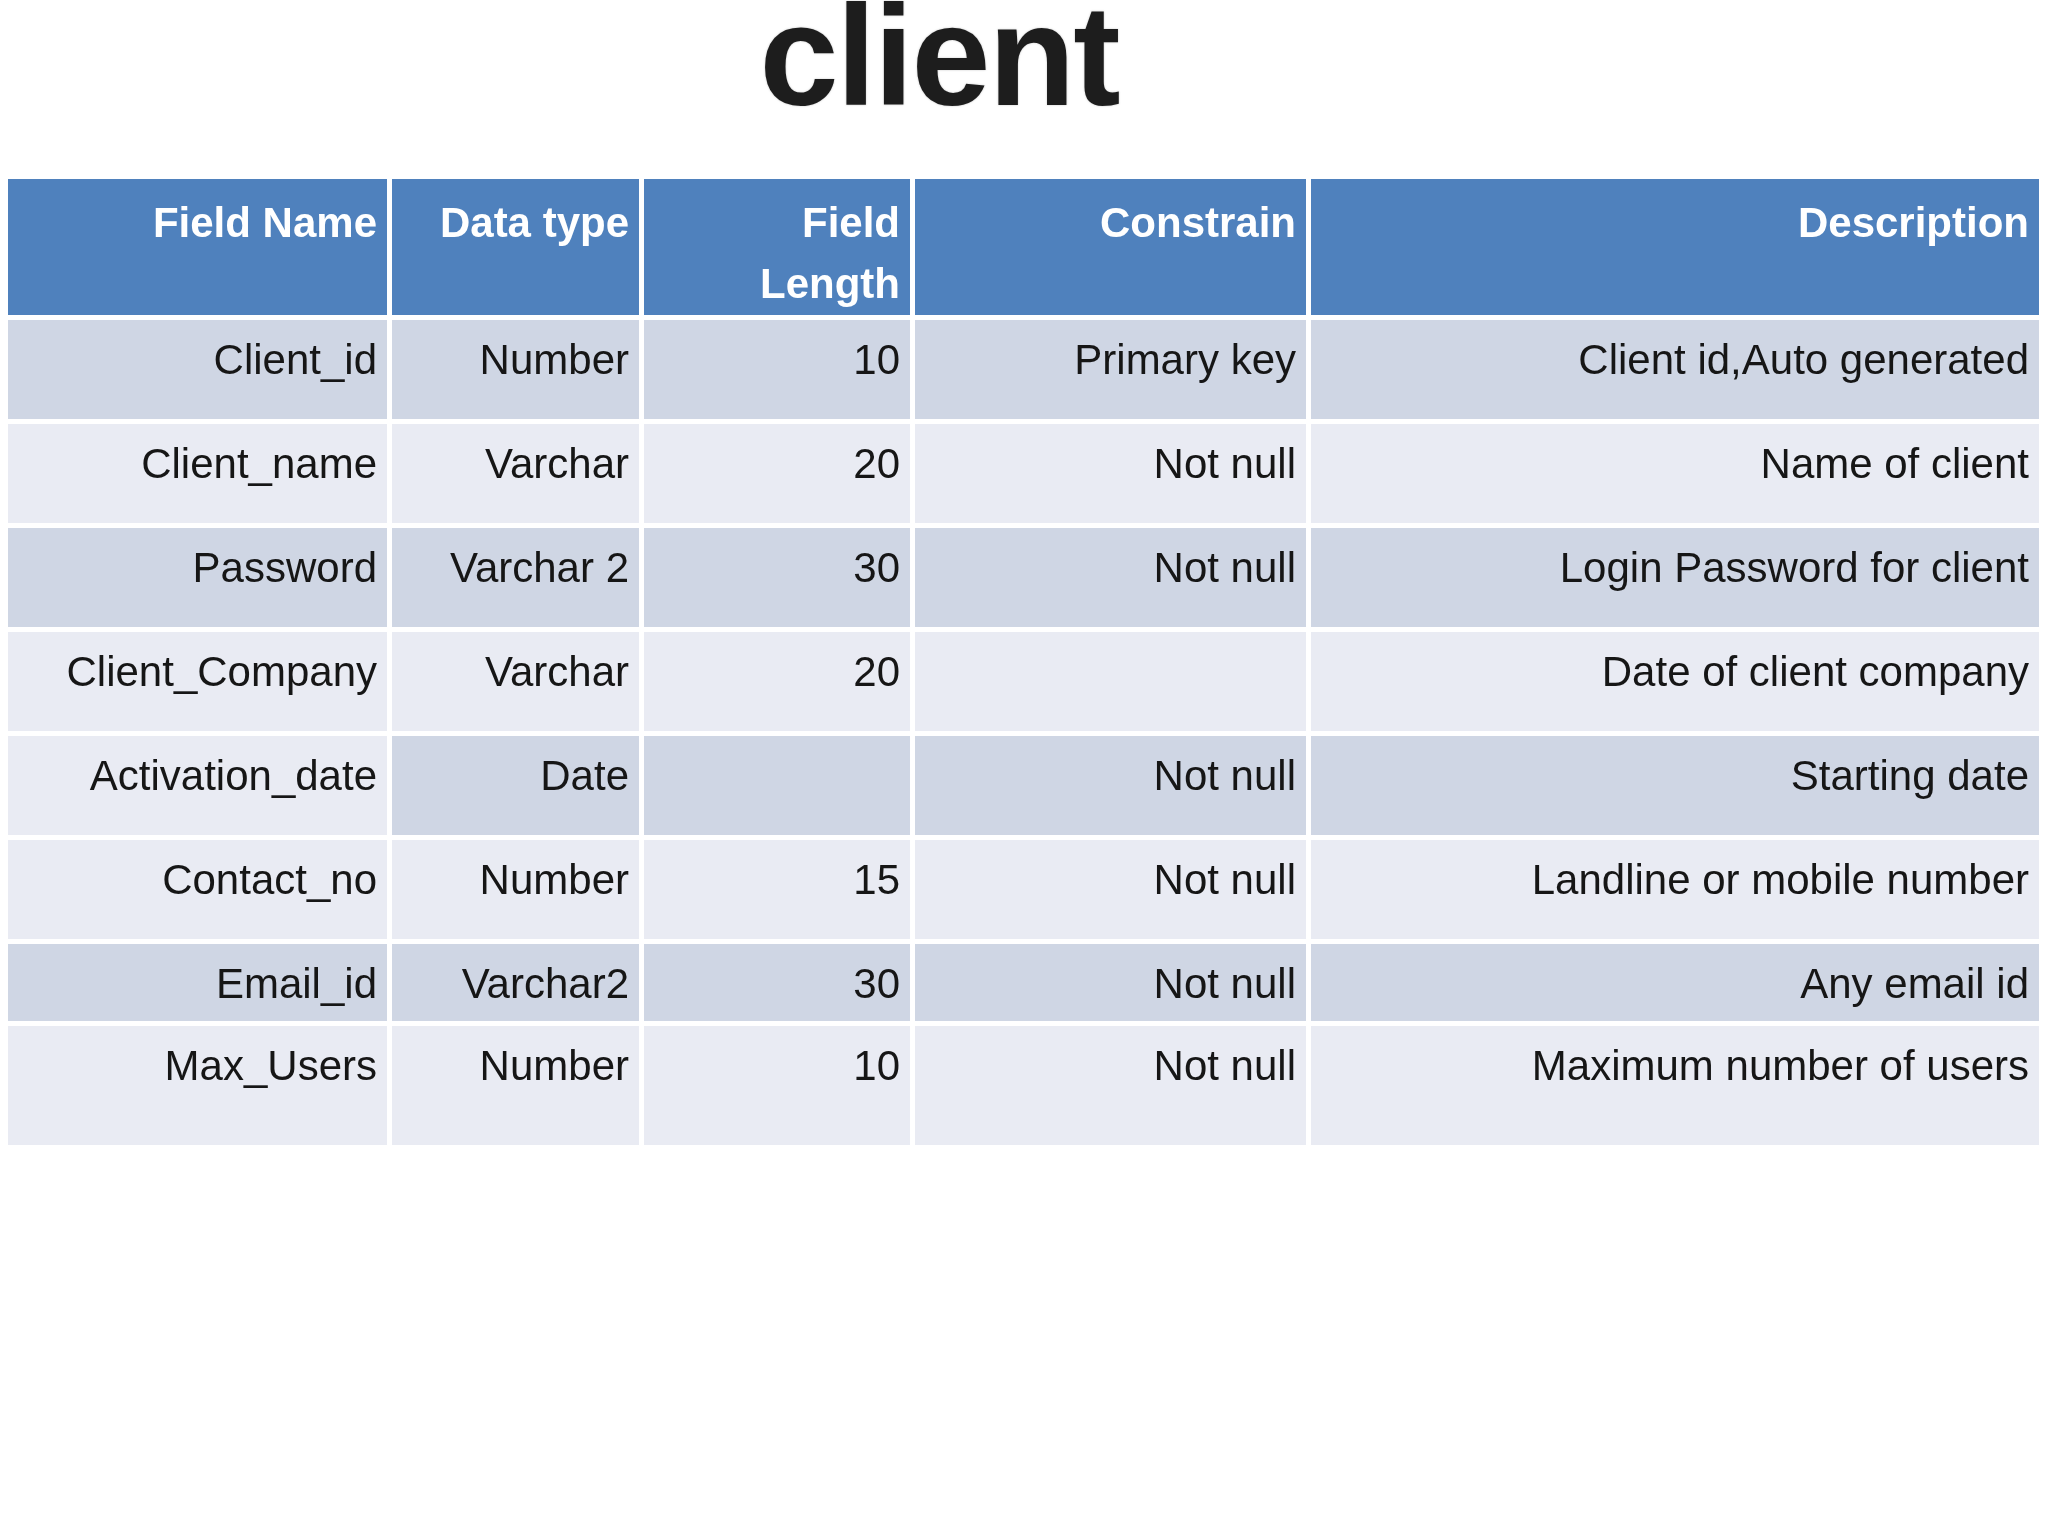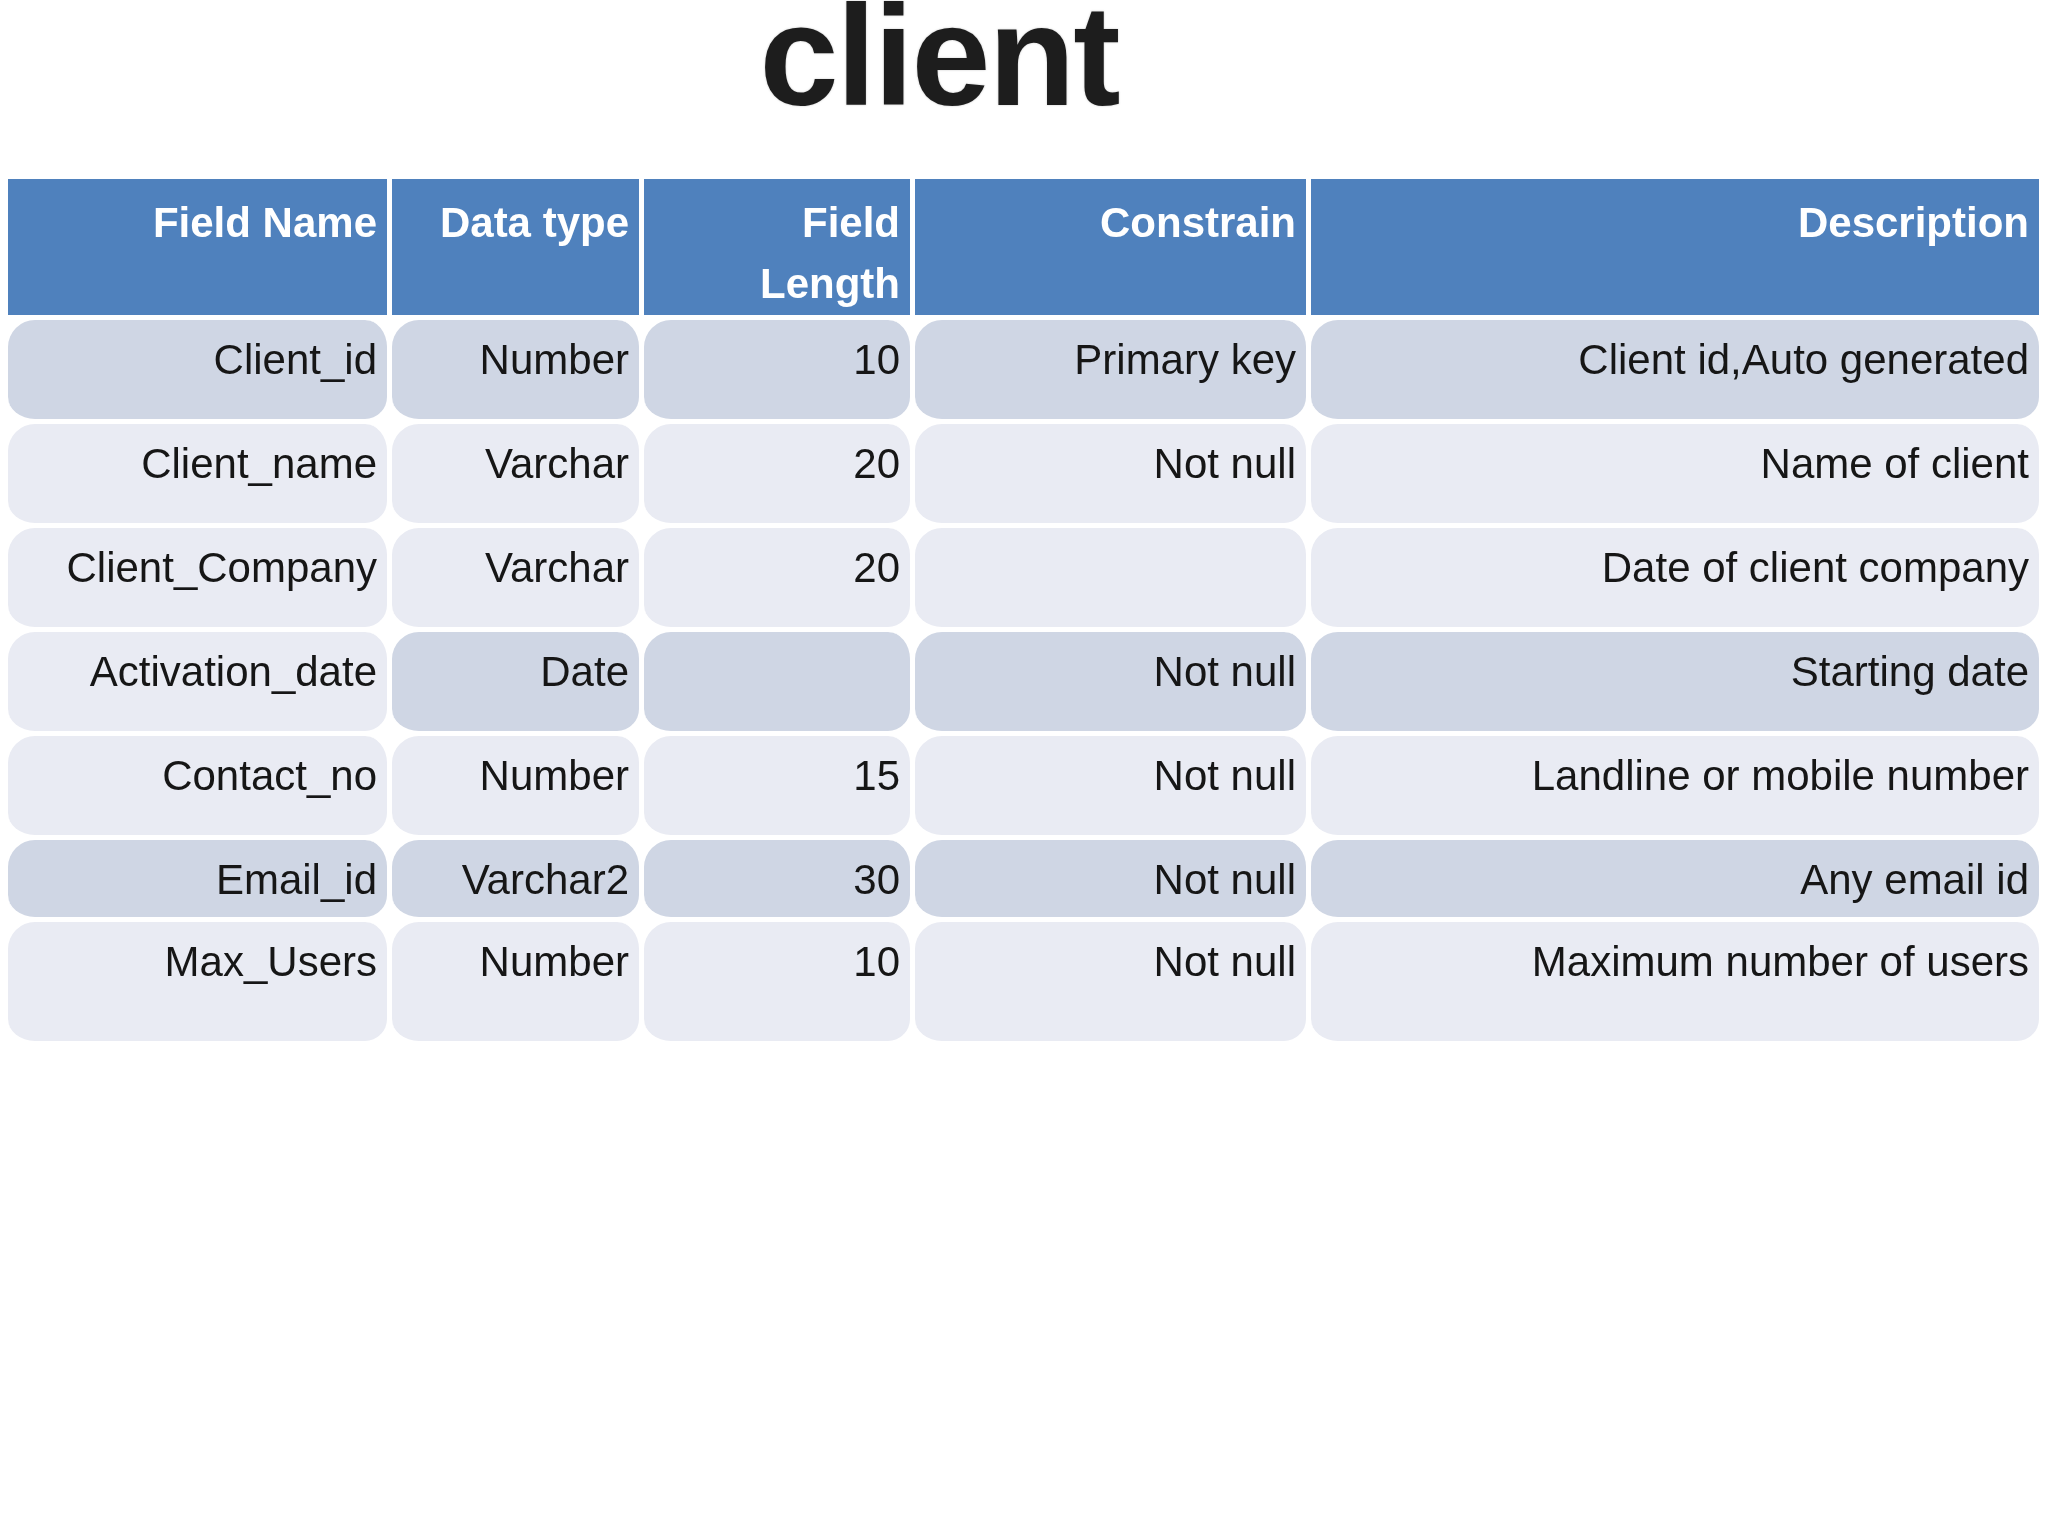--- a/index.html
+++ b/index.html
@@ -56,21 +56,20 @@
     font-weight: 700;
     line-height: 1.45;
     height: 141px;
   }
   table.schema td {
     color: var(--body-text, #161616);
     font-size: 42px;
     font-weight: 400;
     line-height: 1.25;
     height: 104px;
-    border-radius: 27px;
   }
   tr.row-short td { height: 82px; padding-left: 38px; }
   tr.row-tall  td { height: 124px; }
   td.shade-d { background: var(--band-dark, #cfd6e4); }
   td.shade-l { background: var(--band-light, #e9ebf3); }
 </style>
 </head>
 <body>
 
 <div class="slide" style="--page-bg: #ffffff; --header-bg: #4f81bd; --header-text: #ffffff; --band-dark: #cfd6e4; --band-light: #e9ebf3; --body-text: #161616; --title-text: #1d1d1d; --grid-gap: #ffffff;">
@@ -102,20 +101,27 @@
           <td class="shade-d">Client id,Auto generated</td>
         </tr>
         <tr>
           <td class="shade-l">Client_name</td>
           <td class="shade-l">Varchar</td>
           <td class="shade-l">20</td>
           <td class="shade-l">Not null</td>
           <td class="shade-l">Name of client</td>
         </tr>
         <tr>
+          <td class="shade-d">Password</td>
+          <td class="shade-d">Varchar 2</td>
+          <td class="shade-d">30</td>
+          <td class="shade-d">Not null</td>
+          <td class="shade-d">Login Password for client</td>
+        </tr>
+        <tr>
           <td class="shade-l">Client_Company</td>
           <td class="shade-l">Varchar</td>
           <td class="shade-l">20</td>
           <td class="shade-l"></td>
           <td class="shade-l">Date of client company</td>
         </tr>
         <tr>
           <td class="shade-l">Activation_date</td>
           <td class="shade-d">Date</td>
           <td class="shade-d"></td>

